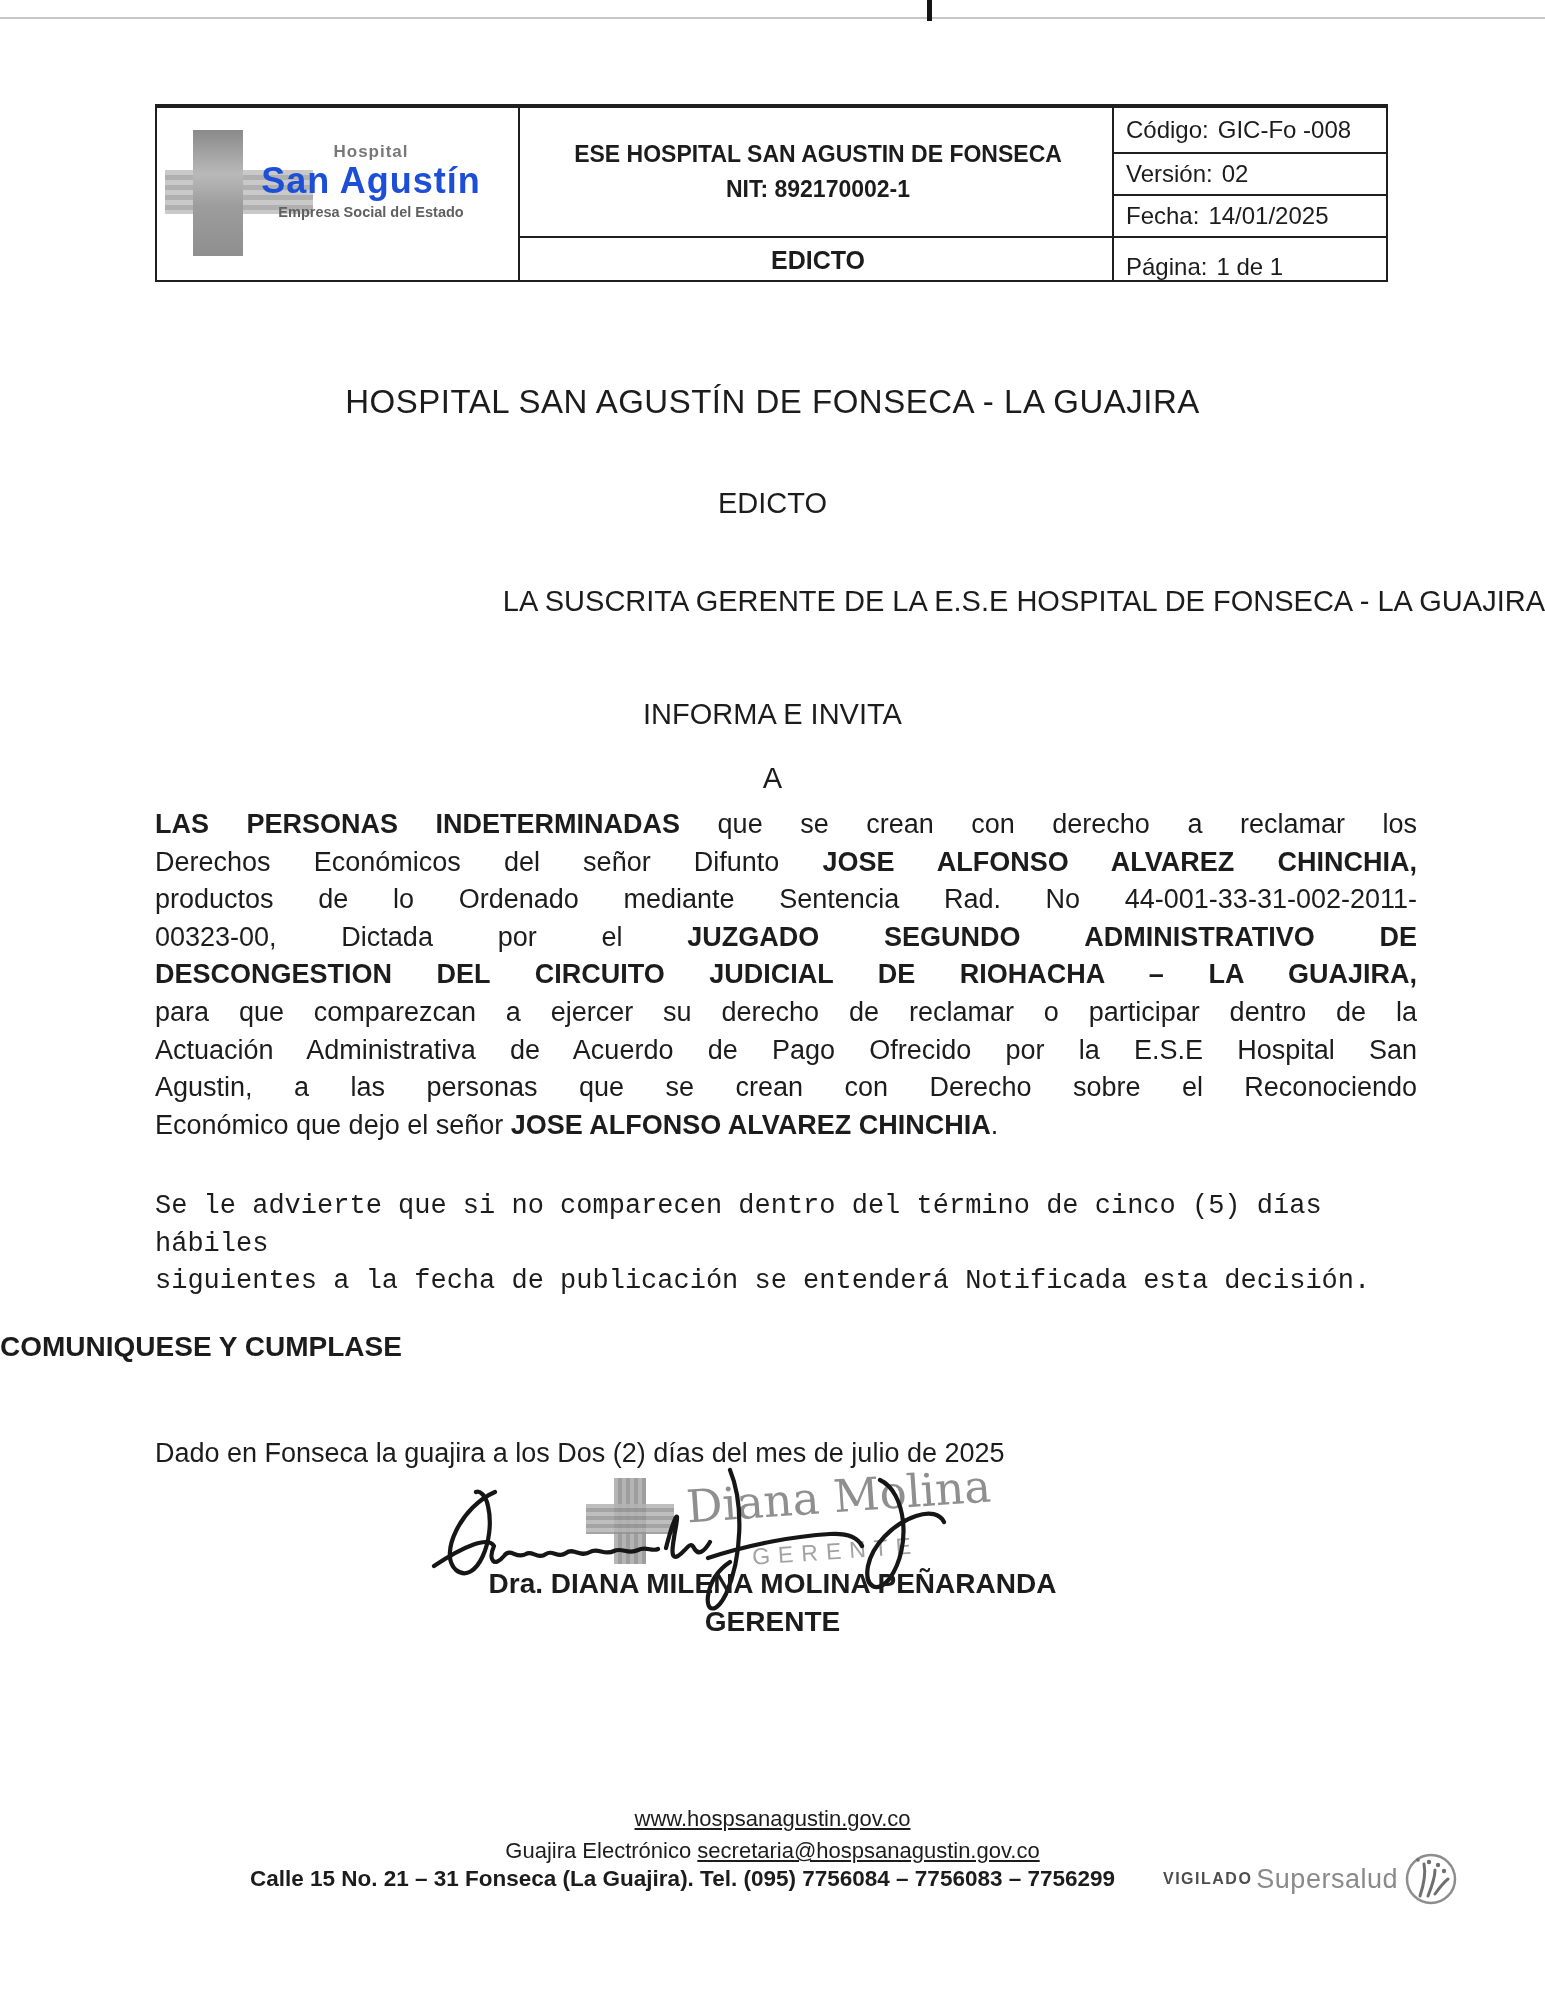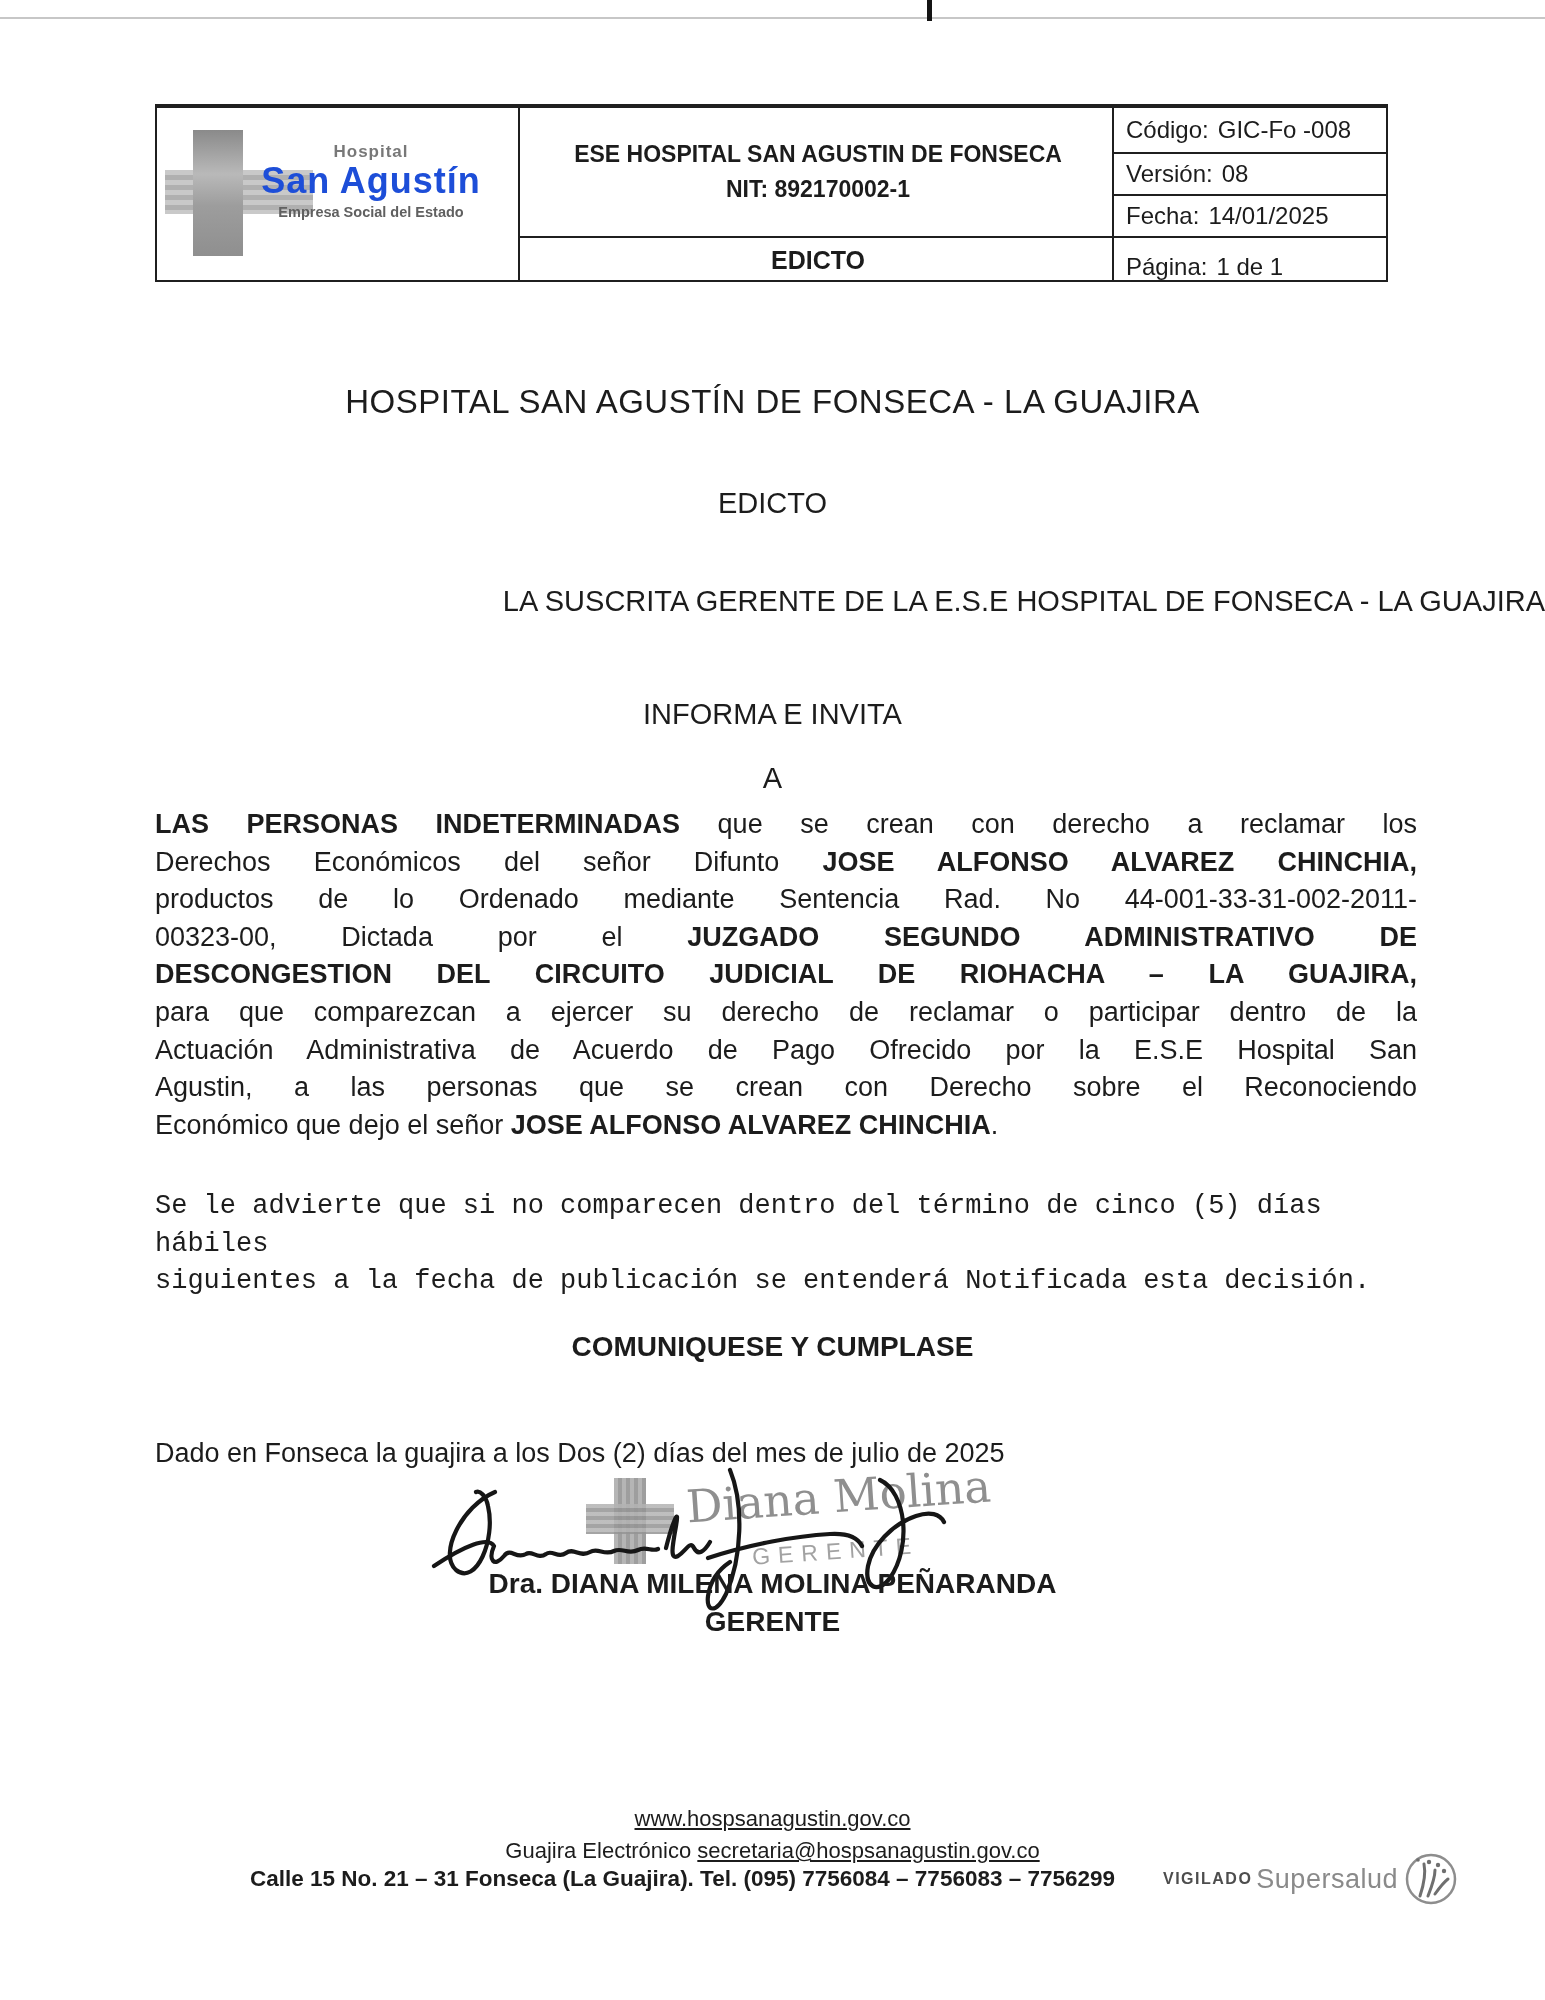--- a/index.html
+++ b/index.html
@@ -37,21 +37,21 @@
   .title{position:absolute;left:0;top:383px;width:100%;text-align:center;font-size:33px;letter-spacing:.5px;}
   .h-edicto{position:absolute;left:0;top:487px;width:100%;text-align:center;font-size:29px;}
   .subtitle{position:absolute;left:0;top:585px;width:100%;text-align:right;font-size:29px;}
   .informa{position:absolute;left:0;top:698px;width:100%;text-align:center;font-size:29px;}
   .aletter{position:absolute;left:0;top:762px;width:100%;text-align:center;font-size:29px;}
   
   .p1{position:absolute;left:155px;top:806px;width:1262px;font-size:27px;line-height:37.6px;}
   .jline{text-align:justify;text-align-last:justify;}
   .jline.last{text-align-last:left;}
   .p2{position:absolute;left:155px;top:1188px;width:1262px;font-size:27px;line-height:37.6px;font-family:Liberation Mono, monospace;}
-  .comuniquese{position:absolute;left:0;top:1331px;width:100%;text-align:center;font-size:28px;font-weight:bold;}
+  .comuniquese{position:absolute;left:0;top:1331px;width:100%;text-align:left;font-size:28px;font-weight:bold;}
   .dado{position:absolute;left:155px;top:1438px;font-size:27px;}
   
   .sigblock{position:absolute;left:400px;top:1462px;width:660px;height:170px;}
   .stamp-cross-v{position:absolute;left:214px;top:16px;width:32px;height:86px;
                  background:repeating-linear-gradient(90deg,#a8a8a8 0 4px,#8d8d8d 4px 8px);opacity:.85;}
   .stamp-cross-h{position:absolute;left:186px;top:42px;width:88px;height:30px;
                  background:repeating-linear-gradient(180deg,#b3b3b3 0 4px,#949494 4px 8px);opacity:.85;}
   .stamp-name{position:absolute;left:286px;top:8px;font-family:"DejaVu Serif",serif;font-size:45px;
               color:#8f8f8f;transform:rotate(-4deg);white-space:nowrap;}
   .stamp-role{position:absolute;left:352px;top:76px;font-size:23px;color:#a2a2a2;letter-spacing:8px;
@@ -94,21 +94,21 @@
       </div>
       <div class="hmid-bottom">EDICTO</div>
     </div>
     <div class="hcell-right">
       <div class="hrow">
         <span>Código:</span>
         <span class="hval">GIC-Fo -008</span>
       </div>
       <div class="hrow">
         <span>Versión:</span>
-        <span class="hval">08</span>
+        <span class="hval">02</span>
       </div>
       <div class="hrow">
         <span>Fecha:</span>
         <span class="hval">14/01/2025</span>
       </div>
       <div class="hrow">
         <span>Página:</span>
         <span class="hval">1 de 1</span>
       </div>
     </div>

